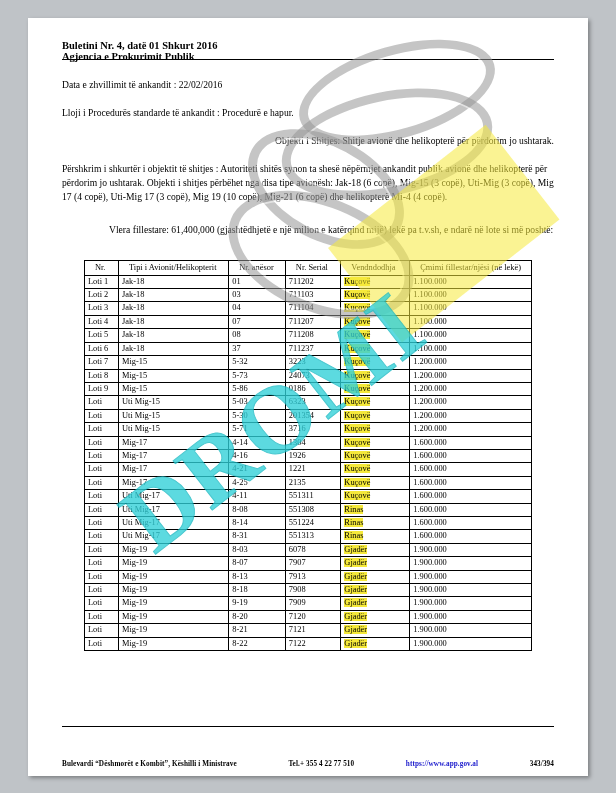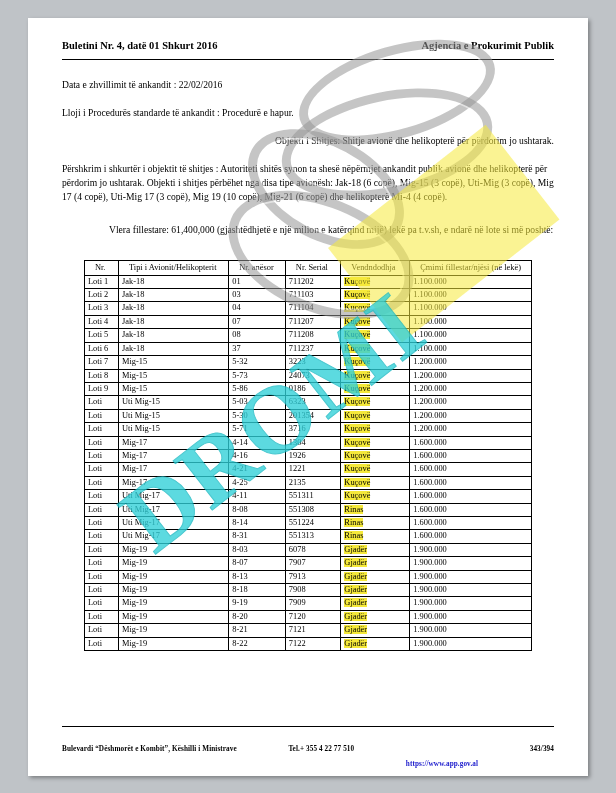--- a/index.html
+++ b/index.html
@@ -30,20 +30,21 @@
   }
   .header {
     position: absolute;
     left: 34px;
     top: 22px;
     width: 492px;
     font-size: 10.5px;
     font-weight: bold;
     display: flex;
     justify-content: space-between;
+    flex-direction: column;
   }
   .hline {
     position: absolute;
     left: 34px;
     top: 41px;
     width: 492px;
     height: 1px;
     background: #000;
   }
   .body-text {
@@ -102,21 +103,21 @@
   }
   .footer {
     position: absolute;
     left: 34px;
     top: 712px;
     width: 492px;
     font-size: 7.2px;
     font-weight: bold;
     display: flex;
     justify-content: space-between;
-    align-items: center;
+    align-items: flex-end;
   }
   .footer .fl { letter-spacing: 0.1px; }
   .footer a, .footer .lnk { color: #1a1acc; text-decoration: none; margin-top: 30px; }
 
   
   .wm {
     position: absolute;
     left: 0; top: 0;
     width: 560px; height: 758px;
     pointer-events: none;

